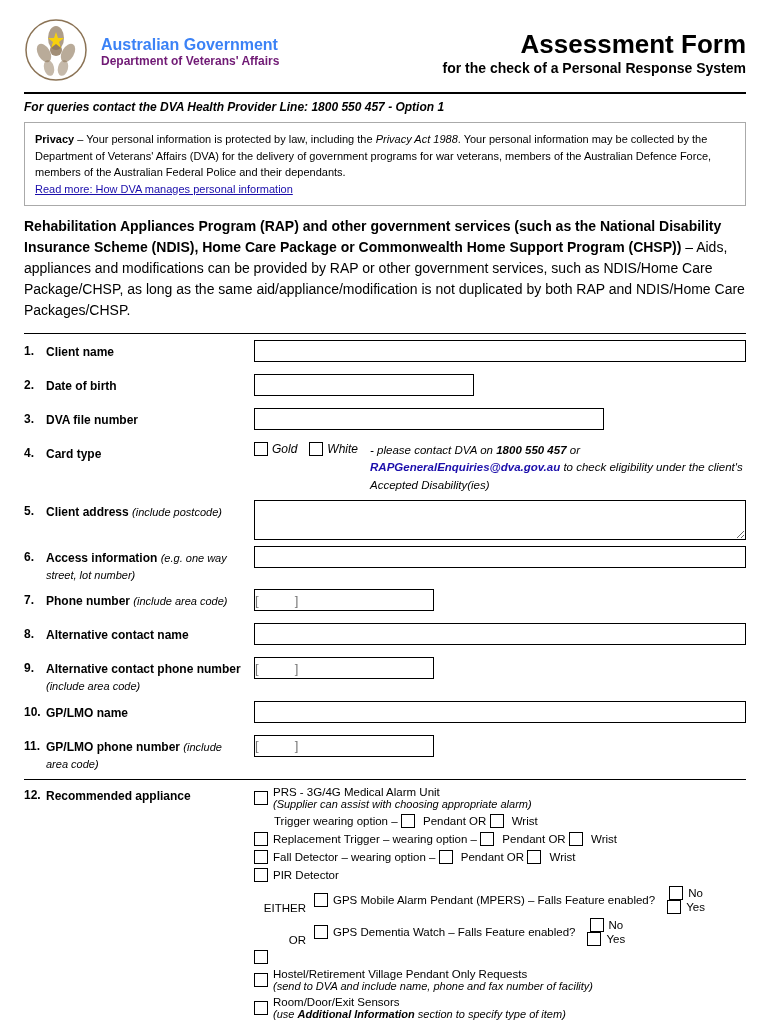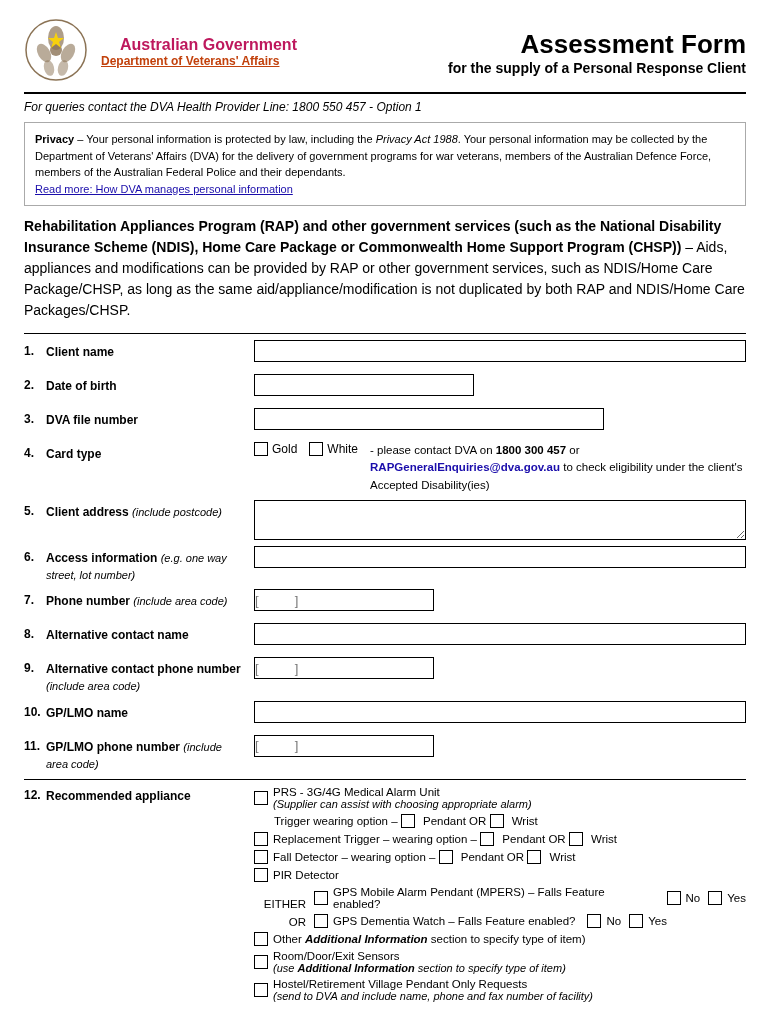--- a/index.html
+++ b/index.html
@@ -18,28 +18,26 @@
       display: flex;
       align-items: center;
       margin-bottom: 6px;
     }
     .header-gov {
       flex: 1;
     }
     .header-gov .aus-gov {
       font-size: 16px;
       font-weight: bold;
-      color: #be185d;
-      text-align: center;
+      color: #3b82f6;
     }
     .header-gov .dept {
       font-size: 12px;
       font-weight: bold;
-      color: #c2410c;
-      text-decoration: underline;
+      color: #701a75;
     }
     .header-title {
       text-align: right;
       flex: 2;
     }
     .header-title .form-title {
       font-size: 26px;
       font-weight: bold;
       color: #000;
     }
@@ -50,21 +48,21 @@
     }
 
     .header-divider {
       border: none;
       border-top: 2px solid #000;
       margin: 4px 0 6px 0;
     }
 
     .query-line {
       font-size: 12px;
-      font-weight: normal;
+      font-weight: bold;
       font-style: italic;
       margin-bottom: 8px;
     }
 
     .privacy-box {
       border: 1px solid #aaa;
       padding: 8px 10px;
       margin-bottom: 10px;
       font-size: 11px;
       line-height: 1.5;
@@ -154,20 +152,21 @@
       width: 180px;
       background: #fff;
       display: inline-block;
       font-size: 13px;
     }
 
     
     .card-type-row {
       display: flex;
       align-items: flex-start;
+      font-style: italic;
     }
     .card-option {
       display: flex;
       align-items: center;
       margin-right: 12px;
     }
     .card-checkbox {
       width: 14px;
       height: 14px;
       border: 1px solid #000;
@@ -253,20 +252,21 @@
     .either-content {
       display: flex;
       align-items: center;
       flex: 1;
       font-size: 11.5px;
     }
     .no-yes-box {
       display: flex;
       align-items: center;
       margin-left: 4px;
+      flex-direction: column;
     }
     .no-yes-item {
       display: flex;
       align-items: center;
       margin-left: 8px;
       font-size: 11.5px;
     }
 
     .footer-text {
       margin-top: 20px;
@@ -297,21 +297,21 @@
       <circle cx="32" cy="32" r="6" fill="#8B7355" opacity="0.8"></circle>
       <polygon points="32,14 34,20 40,20 35,24 37,30 32,26 27,30 29,24 24,20 30,20" fill="#FFD700" opacity="0.9"></polygon>
     </svg>
   </div>
   <div class="header-gov">
     <div class="aus-gov">Australian Government</div>
     <div class="dept">Department of Veterans' Affairs</div>
   </div>
   <div class="header-title">
     <div class="form-title">Assessment Form</div>
-    <div class="form-subtitle">for the supply of a Personal Response Client</div>
+    <div class="form-subtitle">for the check of a Personal Response System</div>
   </div>
 </div>
 
 <hr class="header-divider">
 
 <div class="query-line">For queries contact the DVA Health Provider Line: 1800 550 457 - Option 1</div>
 
 <div class="privacy-box">
   <span class="privacy-title">Privacy</span><span> – Your personal information is protected by law, including the </span><span class="privacy-italic">Privacy Act 1988</span><span>. Your personal information may be collected by the Department of Veterans' Affairs (DVA) for the delivery of government programs for war veterans, members of the Australian Defence Force, members of the Australian Federal Police and their dependants.</span>
   <br>
@@ -363,21 +363,21 @@
     <div class="card-type-row">
       <div class="card-option">
         <span class="card-checkbox"></span>
         <span>Gold</span>
       </div>
       <div class="card-option">
         <span class="card-checkbox"></span>
         <span>White</span>
       </div>
       <div class="card-white-info">
-        <span> -  please contact DVA on </span><span class="bold-phone">1800 300 457</span><span> or </span><br>
+        <span> -  please contact DVA on </span><span class="bold-phone">1800 550 457</span><span> or </span><br>
         <span class="email-link">RAPGeneralEnquiries@dva.gov.au</span><span> to check eligibility under the client's Accepted Disability(ies)</span>
       </div>
     </div>
   </div>
 </div>
 
 <div class="form-row" style="align-items:flex-start;">
   <div class="form-label-col">
     <span class="form-num">5.</span>
     <span class="form-label-text">Client address <span class="form-label-sub">(include postcode)</span></span>
@@ -532,39 +532,36 @@
               <span class="checkbox-sq"></span>
               <span>Yes</span>
             </div>
           </div>
         </div>
       </div>
     </div>
 
     <div class="check-row" style="margin-top:4px;">
       <span class="checkbox-sq"></span>
+    </div>
+
+    <div class="check-row">
+      <span class="checkbox-sq"></span>
       <span>
-        <span>Other </span><span style="font-style:italic;font-weight:bold;">Additional Information</span> section to specify type of item)
+        <span>Hostel/Retirement Village Pendant Only Requests</span><br>
+        <span class="check-italic">(send to DVA and include name, phone and fax number of facility)</span>
       </span>
     </div>
 
     <div class="check-row">
       <span class="checkbox-sq"></span>
       <span>
         <span>Room/Door/Exit Sensors</span><br>
         <span class="check-italic">(use <span style="font-weight:bold;">Additional Information</span><span> section to specify type of item)</span></span>
       </span>
     </div>
 
-    <div class="check-row">
-      <span class="checkbox-sq"></span>
-      <span>
-        <span>Hostel/Retirement Village Pendant Only Requests</span><br>
-        <span class="check-italic">(send to DVA and include name, phone and fax number of facility)</span>
-      </span>
-    </div>
-
   </div>
 </div>
 
 <div class="footer-text">
   <span>D9199 - 0720a p 1 of 4</span>
 </div>
 
 </body></html>

